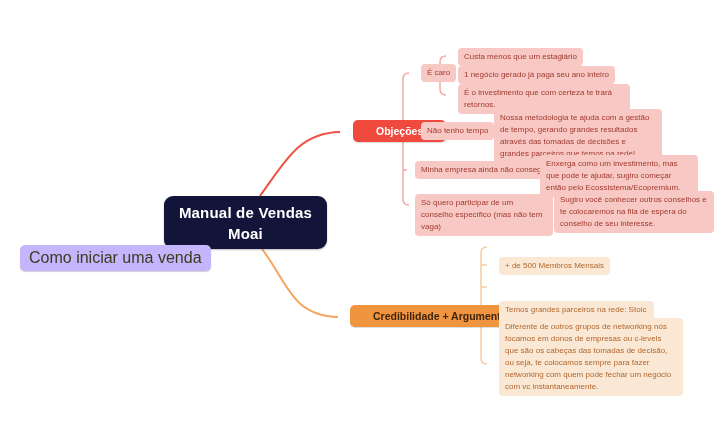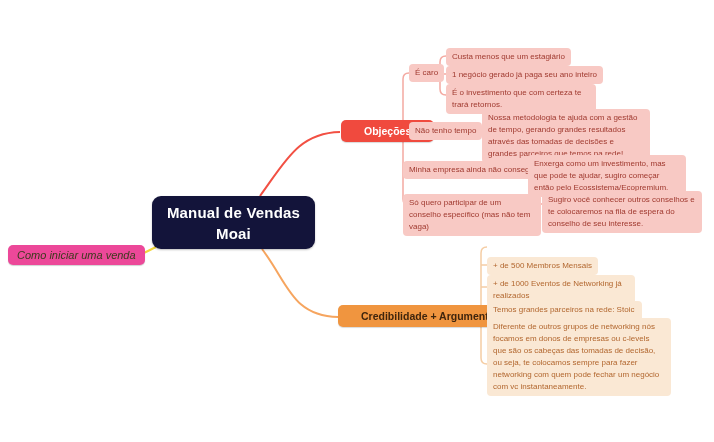--- a/index.html
+++ b/index.html
@@ -6,21 +6,21 @@
   html, body { margin: 0; padding: 0; background: #ffffff; }
   .canvas {
     position: relative;
     width: 714px;
     height: 442px;
     background: #ffffff;
     font-family: "Liberation Sans", sans-serif;
     overflow: hidden;
   }
   svg.connectors { position: absolute; left: 0; top: 0; width: 714px; height: 442px; }
-  .node { position: absolute; box-sizing: border-box; }
+  .node { position: absolute; box-sizing: border-box; margin-left: 12px; }
   .root {
     background: #13143a;
     color: #ffffff;
     border-radius: 9px;
     font-size: 15px;
     font-weight: 600;
     letter-spacing: .2px;
     display: flex;
     align-items: center;
     justify-content: center;
@@ -30,21 +30,21 @@
     box-shadow: 0 1px 2px rgba(0,0,0,.25);
   }
   .topic {
     border-radius: 5px;
     font-size: 10.5px;
     font-weight: 700;
     padding: 5px 23px;
     white-space: nowrap;
     box-shadow: 0 1px 1px rgba(0,0,0,.15);
   }
-  .topic.yellow { background: #ec4899; color: #3c3a1d; font-weight: 500; font-size: 11px; padding: 4px 9px; box-shadow: 0 1px 1px rgba(0,0,0,.18); font-style: italic; }
+  .topic.yellow { background: #c4b5fd; color: #3c3a1d; font-weight: 500; font-size: 16px; padding: 4px 9px; box-shadow: 0 1px 1px rgba(0,0,0,.18); }
   .topic.red    { background: #f04a3e; color: #ffffff; }
   .topic.orange { background: #f0953f; color: #3f250d; }
   .leaf {
     border-radius: 4px;
     font-size: 8px;
     padding: 3px 6px;
     line-height: 1.5;
   }
   .leaf.pink  { background: #f8c9c4; color: #a03a30; }
   .leaf.cream { background: #fae8d4; color: #b2672f; }
@@ -85,31 +85,30 @@
 
   <div class="node root" style="left:152px; top:196px; width:163px; height:53px;">Manual de Vendas Moai</div>
 
   <div class="node topic yellow" style="left:8px; top:245px;">Como iniciar uma venda</div>
 
   <div class="node topic red" style="left:341px; top:120px;">Objeções</div>
 
   <div class="node leaf pink nowrap" style="left:409px; top:64px;">É caro</div>
   <div class="node leaf pink nowrap" style="left:446px; top:48px;">Custa menos que um estagiário</div>
   <div class="node leaf pink nowrap" style="left:446px; top:66px;">1 negócio gerado já paga seu ano inteiro</div>
-  <div class="node leaf pink" style="left:446px; top:84px; width:150px;">É o investimento que com certeza te trará retornos.</div>
+  <div class="node leaf pink" style="left:446px; top:84px; width:172px;">É o investimento que com certeza te trará retornos.</div>
 
   <div class="node leaf pink nowrap" style="left:409px; top:122px;">Não tenho tempo</div>
   <div class="node leaf pink" style="left:482px; top:109px; width:168px;">Nossa metodologia te ajuda com a gestão de tempo, gerando grandes resultados através das tomadas de decisões e grandes parceiros que temos na rede!</div>
 
   <div class="node leaf pink nowrap" style="left:403px; top:161px;">Minha empresa ainda não consegue pagar</div>
   <div class="node leaf pink" style="left:528px; top:155px; width:158px;">Enxerga como um investimento, mas que pode te ajudar, sugiro começar então pelo Ecossistema/Ecopremium.</div>
 
   <div class="node leaf pink" style="left:403px; top:194px; width:138px;">Só quero participar de um conselho específico (mas não tem vaga)</div>
   <div class="node leaf pink" style="left:542px; top:191px; width:160px;">Sugiro você conhecer outros conselhos e te colocaremos na fila de espera do conselho de seu interesse.</div>
 
   <div class="node topic orange" style="left:338px; top:305px;">Credibilidade + Argumentos</div>
 
   <div class="node leaf cream nowrap" style="left:487px; top:257px;">+ de 500 Membros Mensais</div>
-  <div class="node leaf cream" style="left:487px; top:275px; width:148px;">+ de 1000 Eventos de Networking já realizados</div>
   <div class="node leaf cream" style="left:487px; top:301px; width:155px;">Temos grandes parceiros na rede: Stoic Capital, Voga Invest, Biud, Spot, C6 Bank e etc.</div>
   <div class="node leaf cream" style="left:487px; top:318px; width:184px;">Diferente de outros grupos de networking nós focamos em donos de empresas ou c-levels que são os cabeças das tomadas de decisão, ou seja, te colocamos sempre para fazer networking com quem pode fechar um negócio com vc instantaneamente.</div>
 
 </div>
 
 </body></html>

